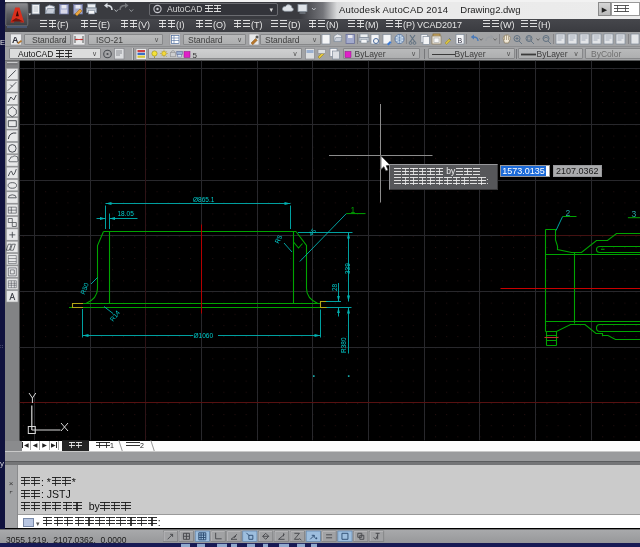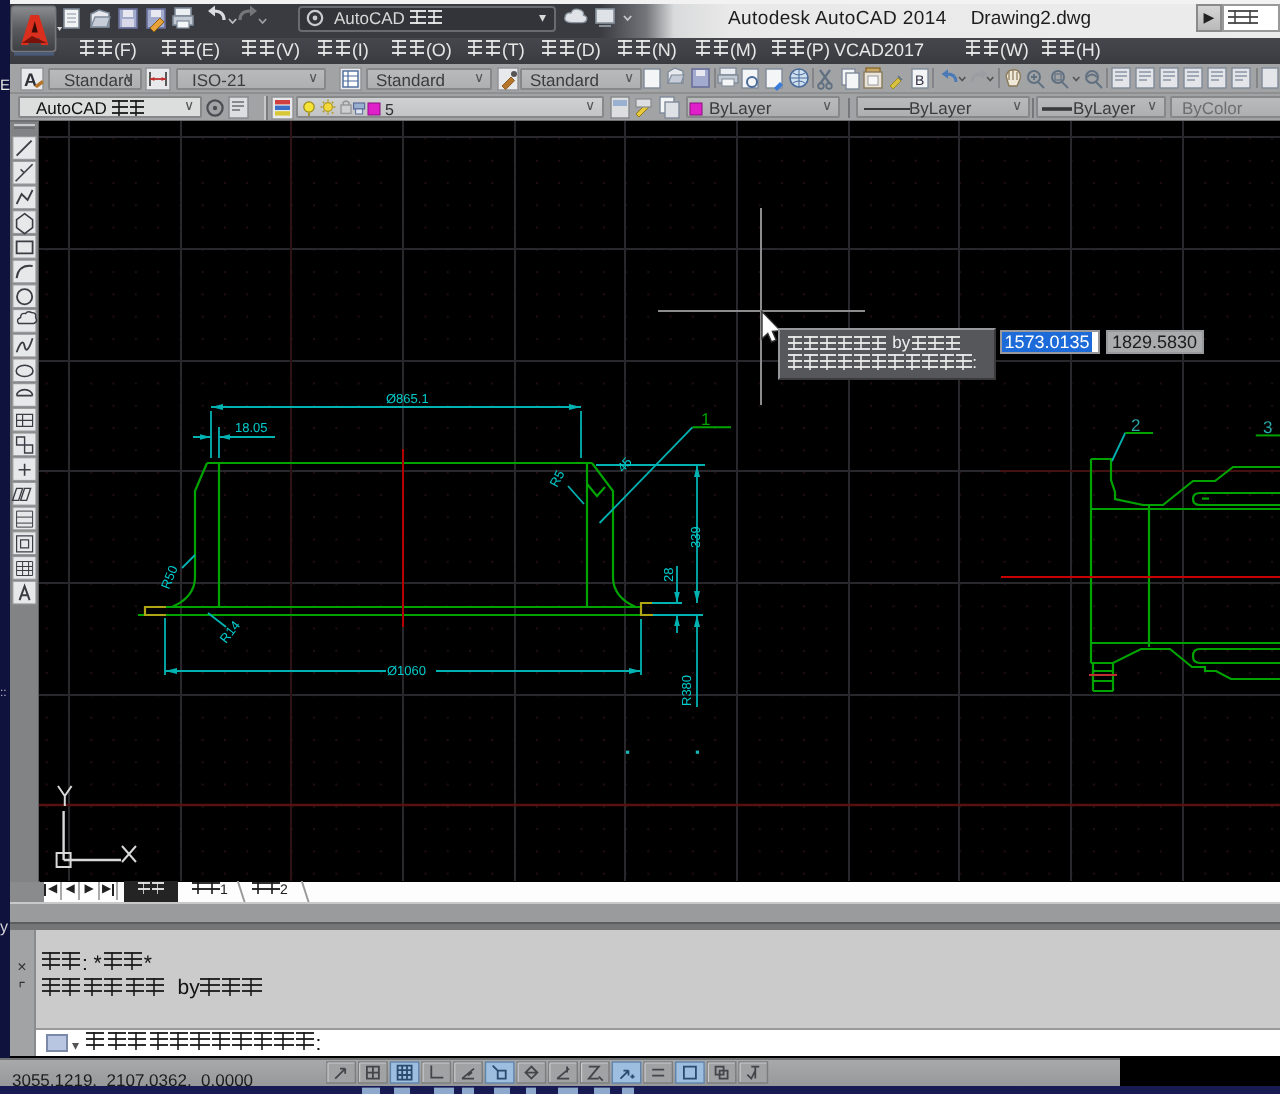--- a/index.html
+++ b/index.html
@@ -5,21 +5,21 @@
 html,body{width:640px;height:547px;overflow:hidden}
 body{position:relative;background:#000;font-family:"Liberation Sans",sans-serif;-webkit-font-smoothing:antialiased}
 .abs{position:absolute}
 .h{display:inline-block;width:.88em;height:.86em;margin:0 .06em;vertical-align:-.08em}
 .hw{background:repeating-linear-gradient(180deg,rgba(235,235,235,.92) 0 .9px,transparent .9px 3px),linear-gradient(90deg,transparent 0 38%,rgba(235,235,235,.8) 38% 50%,transparent 50%)}
 .hb{background:repeating-linear-gradient(180deg,rgba(25,25,25,.9) 0 .9px,transparent .9px 3px),linear-gradient(90deg,transparent 0 38%,rgba(25,25,25,.8) 38% 50%,transparent 50%)}
 .hg{background:repeating-linear-gradient(180deg,rgba(70,70,70,.9) 0 .9px,transparent .9px 3px),linear-gradient(90deg,transparent 0 38%,rgba(70,70,70,.8) 38% 50%,transparent 50%)}
 #titlebar{left:5px;top:0;width:635px;height:18.5px;background:linear-gradient(90deg,#3a3b40 0,#3a3b40 295px,#74757a 318px,#d9dadb 332px,#e9e9e9 360px,#ececec 100%)}
 #titletop{left:5px;top:0;width:635px;height:2px;background:#f2f2f2}
 #wscombo{left:149px;top:2.5px;width:129px;height:13px;background:#33343a;border:1px solid #6a6b70;border-radius:2px;color:#d8d8d8;font-size:8.5px;line-height:11px}
-#titletext{left:364px;top:4px;width:220px;color:#1d1d1d;font-size:9.5px;white-space:nowrap}
+#titletext{left:339px;top:4px;width:220px;color:#1d1d1d;font-size:9.5px;white-space:nowrap}
 #infoarrow{left:598px;top:2px;width:13px;height:14px;background:linear-gradient(#d6d6d6,#b9b9b9);border:1px solid #8a8a8a;color:#222;font-size:7px;line-height:13px;text-align:center}
 #infobox{left:611px;top:2px;width:29px;height:14px;background:#fff;border:1px solid #999;color:#777;font-style:italic;font-size:8px;line-height:12px;padding-left:2px;overflow:hidden}
 #menubar{left:5px;top:18.5px;width:635px;height:13px;background:linear-gradient(#46474c,#3a3b40);color:#e6e6e6;font-size:9px;line-height:13px;white-space:nowrap}
 .mi{position:absolute;top:0}
 #tb1{left:5px;top:31.5px;width:635px;height:15px;background:#a2a3a5;border-bottom:1px solid #8e8f91}
 #tb2{left:5px;top:46.5px;width:635px;height:14px;background:#a2a3a5;border-bottom:1px solid #6f7071}
 .combo{position:absolute;top:2px;height:11px;background:linear-gradient(#b9babb,#aeafb0);border:1px solid #87888a;border-radius:1px;color:#3c3c3c;font-size:8.5px;line-height:10px}
 .combo .ar{position:absolute;right:1px;top:0;width:9px;height:9px;color:#555;font-size:7px;text-align:center;line-height:9px}
 #leftstrip{left:5px;top:60.5px;width:14.5px;height:380px;background:#828385;border-right:1px solid #5e5f61}
 #tabcorner{left:5px;top:440.5px;width:16.5px;height:10px;background:#8a8b8d}
@@ -31,21 +31,21 @@
 #dyn2{z-index:6;left:553px;top:164.8px;width:49.2px;height:12.2px;background:#aaabad;border:1px solid #98999c;color:#1c1c1c;font-size:9px;line-height:10px;padding-left:2px;white-space:nowrap}
 #tabrow{left:5px;top:440.5px;width:635px;height:10px;background:#fdfdfd}
 #tabnav{left:21.5px;top:440.8px;width:38px;height:9.5px;background:#fff;color:#222;line-height:9px;text-align:center}
 .tnb{position:absolute;top:0;width:9px;height:9.5px;border-right:1px solid #aaa;font-size:6px}
 .tab{position:absolute;top:439.5px;height:11.5px;font-size:7.5px;line-height:11px;text-align:center}
 #cmdgap{left:5px;top:450.5px;width:635px;height:10px;background:#9a9b9d;border-top:1px solid #c9c9c9}
 #cmdbar{left:5px;top:460.5px;width:635px;height:4px;background:#747577;border-top:1px solid #5c5d5f}
 #cmdhist{left:5px;top:464.5px;width:635px;height:49px;background:#cbcbcb;color:#111;font-size:10.5px;line-height:12.3px}
 #cmdleft{left:5px;top:464.5px;width:13px;height:63.5px;background:#a2a3a5;border-right:1px solid #8a8b8d;color:#333}
 #cmdin{left:18px;top:513.5px;width:622px;height:14.5px;background:#fff;border-top:1px solid #9a9a9a;color:#111;font-size:10.5px;line-height:14px}
-#status{left:0;top:528.5px;width:560px;height:14.5px;background:linear-gradient(#a8a9ab,#97989a);border-top:1px solid #6f7071;color:#1c1c1c;font-size:8.5px}
+#status{left:0;top:528.5px;width:640px;height:14.5px;background:linear-gradient(#a8a9ab,#97989a);border-top:1px solid #6f7071;color:#1c1c1c;font-size:8.5px}
 #taskbar{left:0;top:543px;width:640px;height:4px;background:#181a54}
 </style></head>
 <body>
 <div class="abs" id="desk"></div>
 <div class="abs" id="titlebar"></div>
 <div class="abs" id="titletop"></div>
 <div class="abs" id="titletext"><span style="letter-spacing:.2px">Autodesk AutoCAD 2014</span><span style="display:inline-block;width:12px"></span><span>Drawing2.dwg</span></div>
 <div class="abs" id="wscombo"><span style="margin-left:17px">AutoCAD <span class="h hw"></span><span class="h hw"></span></span><span style="position:absolute;right:4px;top:0;font-size:7px">▾</span></div>
 <div class="abs" id="infoarrow">▶</div>
 <div class="abs" id="infobox"><span class="h hg"></span><span class="h hg"></span></div>
@@ -499,38 +499,39 @@
       <text x="0" y="45" font-size="7.5" fill="#e8e8e8" font-family="Liberation Sans">E</text>
       <text x="0" y="348" font-size="6" fill="#b8b8c8" font-family="Liberation Sans">::</text>
       <text x="0" y="466" font-size="8" fill="#d0d0d8" font-family="Liberation Sans">y</text>
     </g>
 </svg>
 <div class="abs" id="tip">
 <div><span class="h hw"></span><span class="h hw"></span><span class="h hw"></span><span class="h hw"></span><span class="h hw"></span><span class="h hw"></span> by<span class="h hw"></span><span class="h hw"></span><span class="h hw"></span></div>
 <div><span class="h hw"></span><span class="h hw"></span><span class="h hw"></span><span class="h hw"></span><span class="h hw"></span><span class="h hw"></span><span class="h hw"></span><span class="h hw"></span><span class="h hw"></span><span class="h hw"></span><span class="h hw"></span>:</div>
 </div>
 <div class="abs" id="dyn1"><b>1573.0135</b></div>
-<div class="abs" id="dyn2">1829.5830</div>
+<div class="abs" id="dyn2">2107.0362</div>
 <div class="abs" id="tabrow"></div>
 <div class="abs" id="tabcorner"></div>
 <div class="abs" id="tabnav">
     <span class="tnb" style="left:0"><b style="font-weight:normal;border-left:1px solid #222;padding-left:.5px">◀</b></span>
     <span class="tnb" style="left:9.5px">◀</span>
     <span class="tnb" style="left:19px">▶</span>
     <span class="tnb" style="left:28.5px"><b style="font-weight:normal;border-right:1px solid #222;padding-right:.5px">▶</b></span>
   </div>
 <div class="abs tab" style="left:62px;width:27px;background:#242424;color:#f0f0f0;font-size:7px"><span class="h hw"></span><span class="h hw"></span></div>
 <div class="abs tab" style="left:91px;width:28px;color:#222;font-size:7px"><span class="h hb"></span><span class="h hb"></span>1</div>
 <div class="abs tab" style="left:121px;width:28px;color:#222;font-size:7px"><span class="h hb"></span><span class="h hb"></span>2</div>
 <div class="abs" style="left:120px;top:440px;width:1px;height:11px;background:#999;transform:skewX(18deg)"></div>
 <div class="abs" style="left:152px;top:440px;width:1px;height:11px;background:#999;transform:skewX(18deg)"></div>
 <div class="abs" id="cmdgap"></div>
 <div class="abs" id="cmdbar"></div>
 <div class="abs" id="cmdhist">
 <div style="margin:11px 0 0 15px"><span class="h hb"></span><span class="h hb"></span>: *<span class="h hb"></span><span class="h hb"></span>*</div>
+<div style="margin:0 0 0 15px"><span class="h hb"></span><span class="h hb"></span>: JSTJ</div>
 <div style="margin:0 0 0 15px"><span class="h hb"></span><span class="h hb"></span><span class="h hb"></span><span class="h hb"></span><span class="h hb"></span><span class="h hb"></span>&nbsp; by<span class="h hb"></span><span class="h hb"></span><span class="h hb"></span></div>
 </div>
 <div class="abs" id="cmdleft">
     <div style="font-size:8px;text-align:center;margin-top:14px">×</div>
     <div style="font-size:8px;text-align:center;margin-top:2px">⌜</div>
   </div>
 <div class="abs" id="cmdin"><span style="display:inline-block;width:11px;height:9px;background:#b8c6e2;border:1px solid #7a8aa8;margin:0 2px 0 5px;vertical-align:-1px"></span><span style="color:#555;font-size:7px">▾</span> <span class="h hb"></span><span class="h hb"></span><span class="h hb"></span><span class="h hb"></span><span class="h hb"></span><span class="h hb"></span><span class="h hb"></span><span class="h hb"></span><span class="h hb"></span><span class="h hb"></span><span class="h hb"></span>:</div>
 <div class="abs" id="status">
     <span style="position:absolute;left:6px;top:5px">3055.1219,&nbsp; 2107.0362,&nbsp; 0.0000</span>
   </div>

